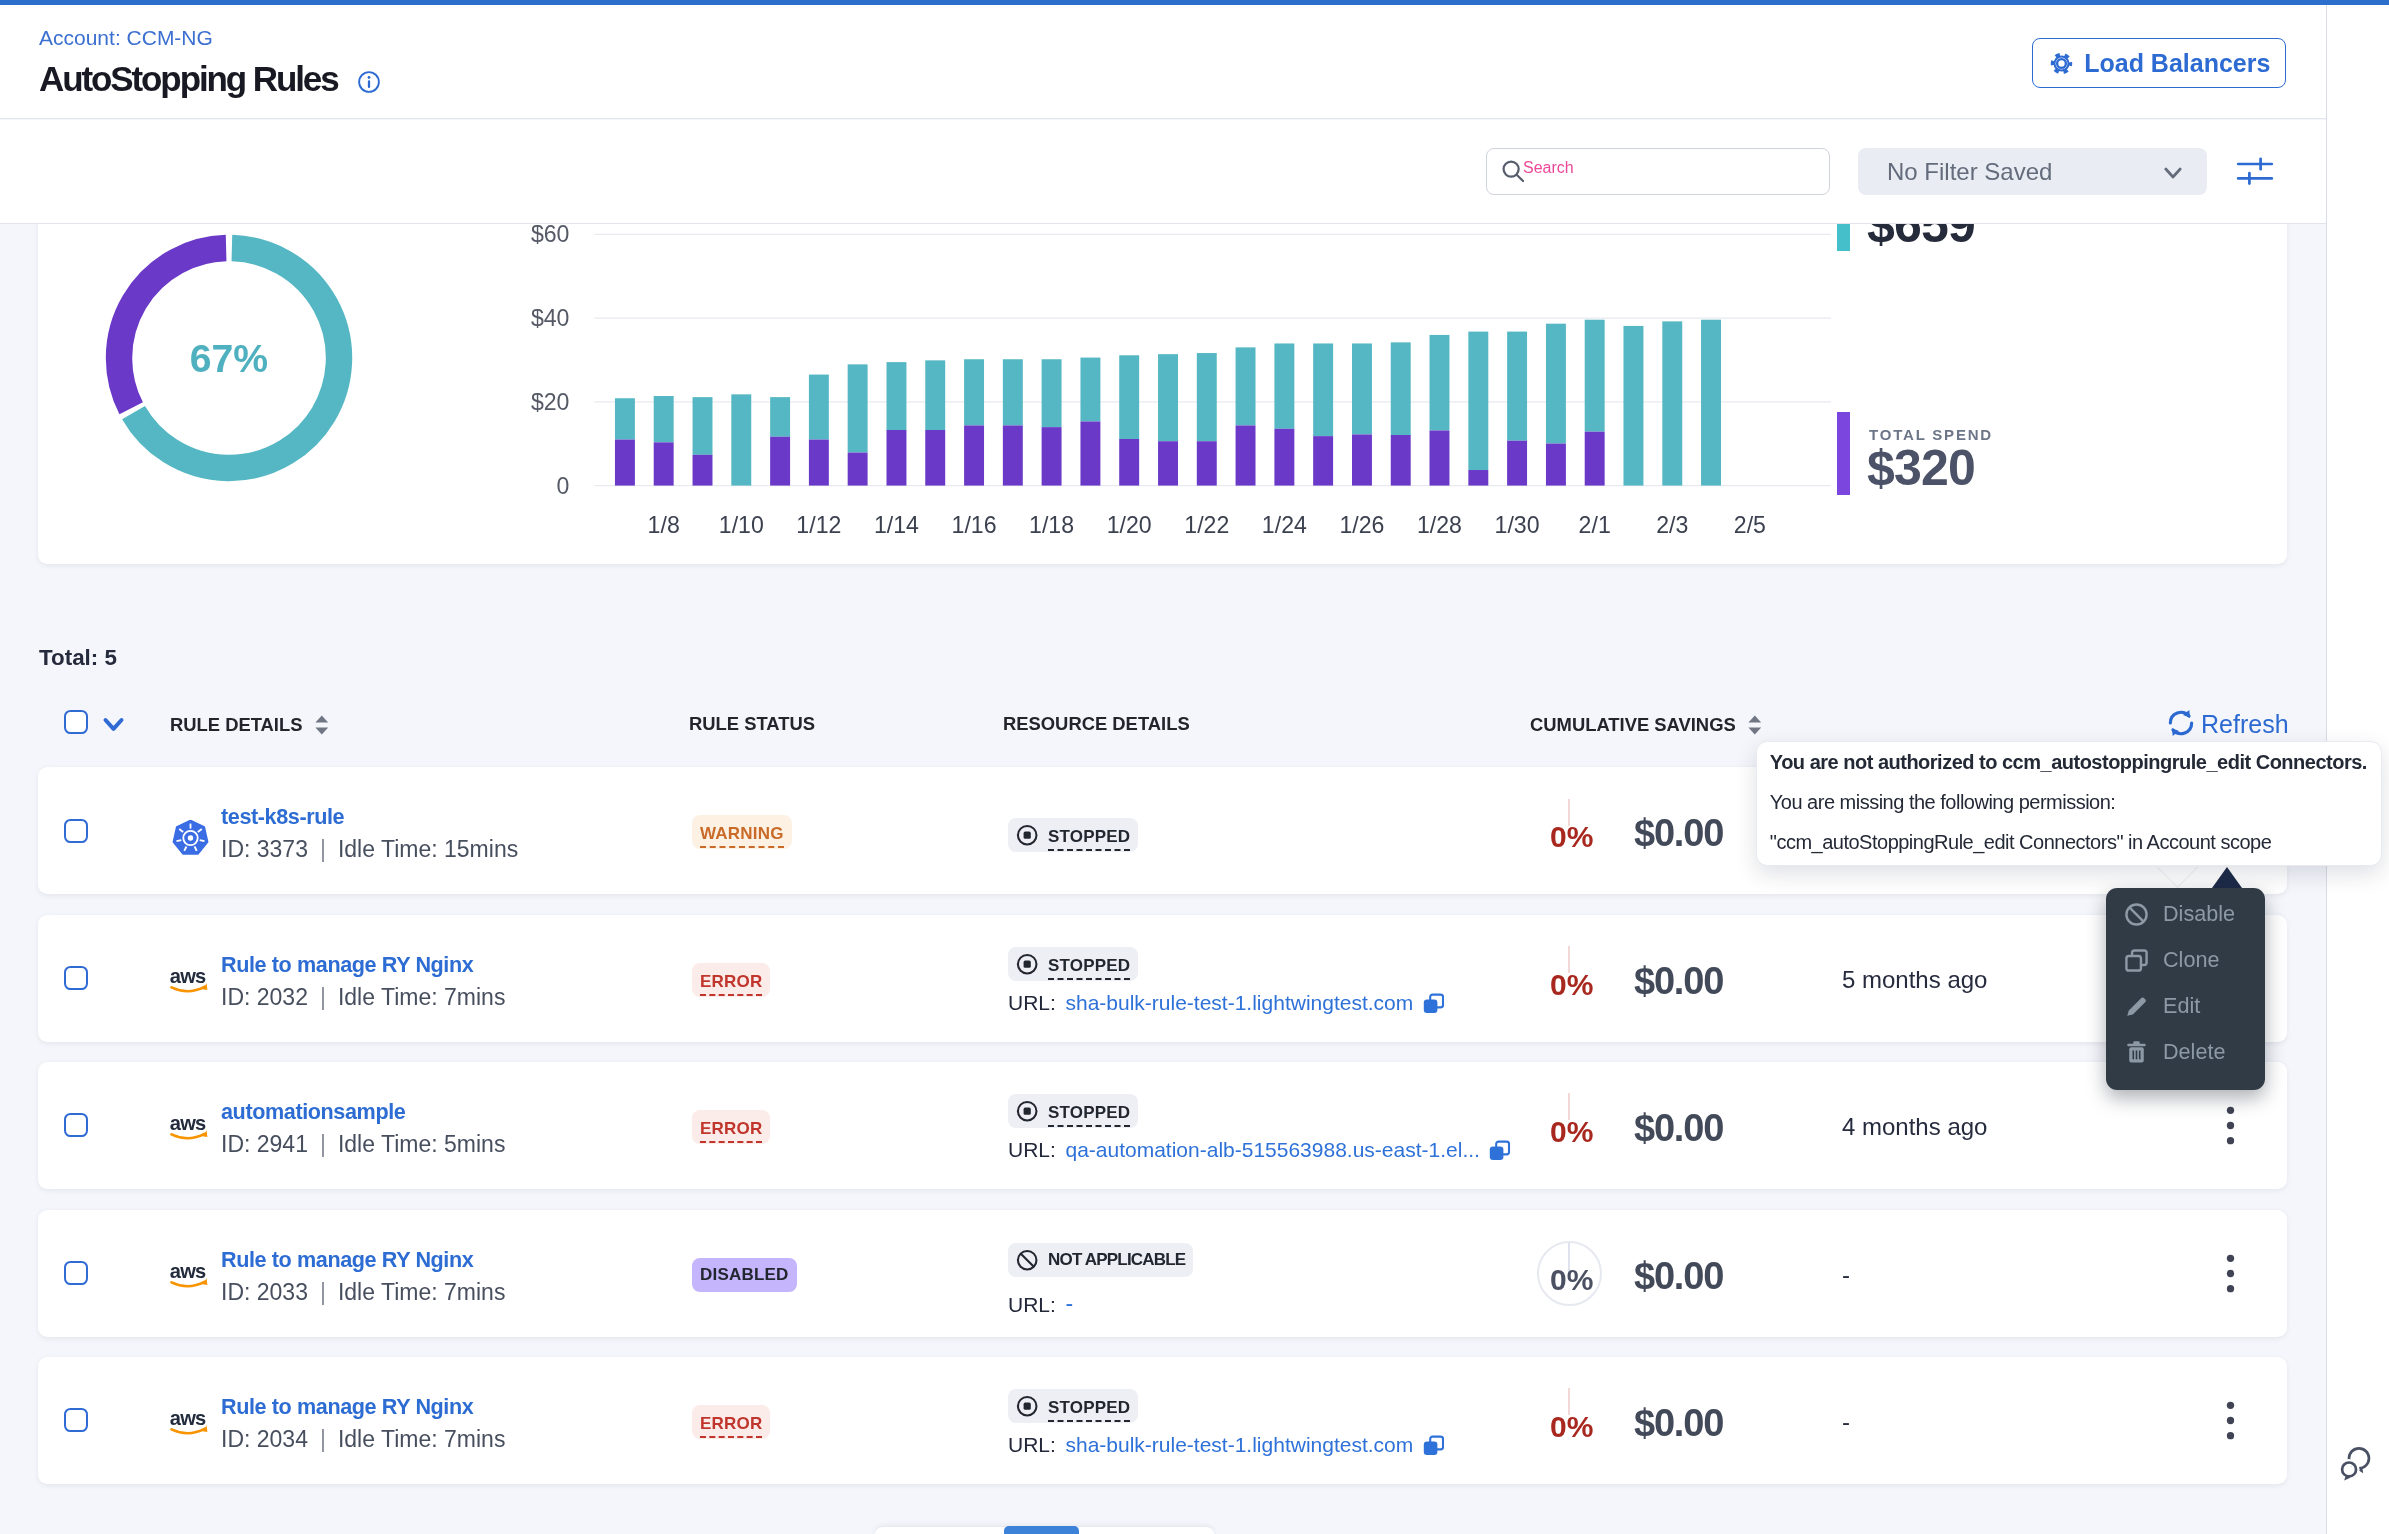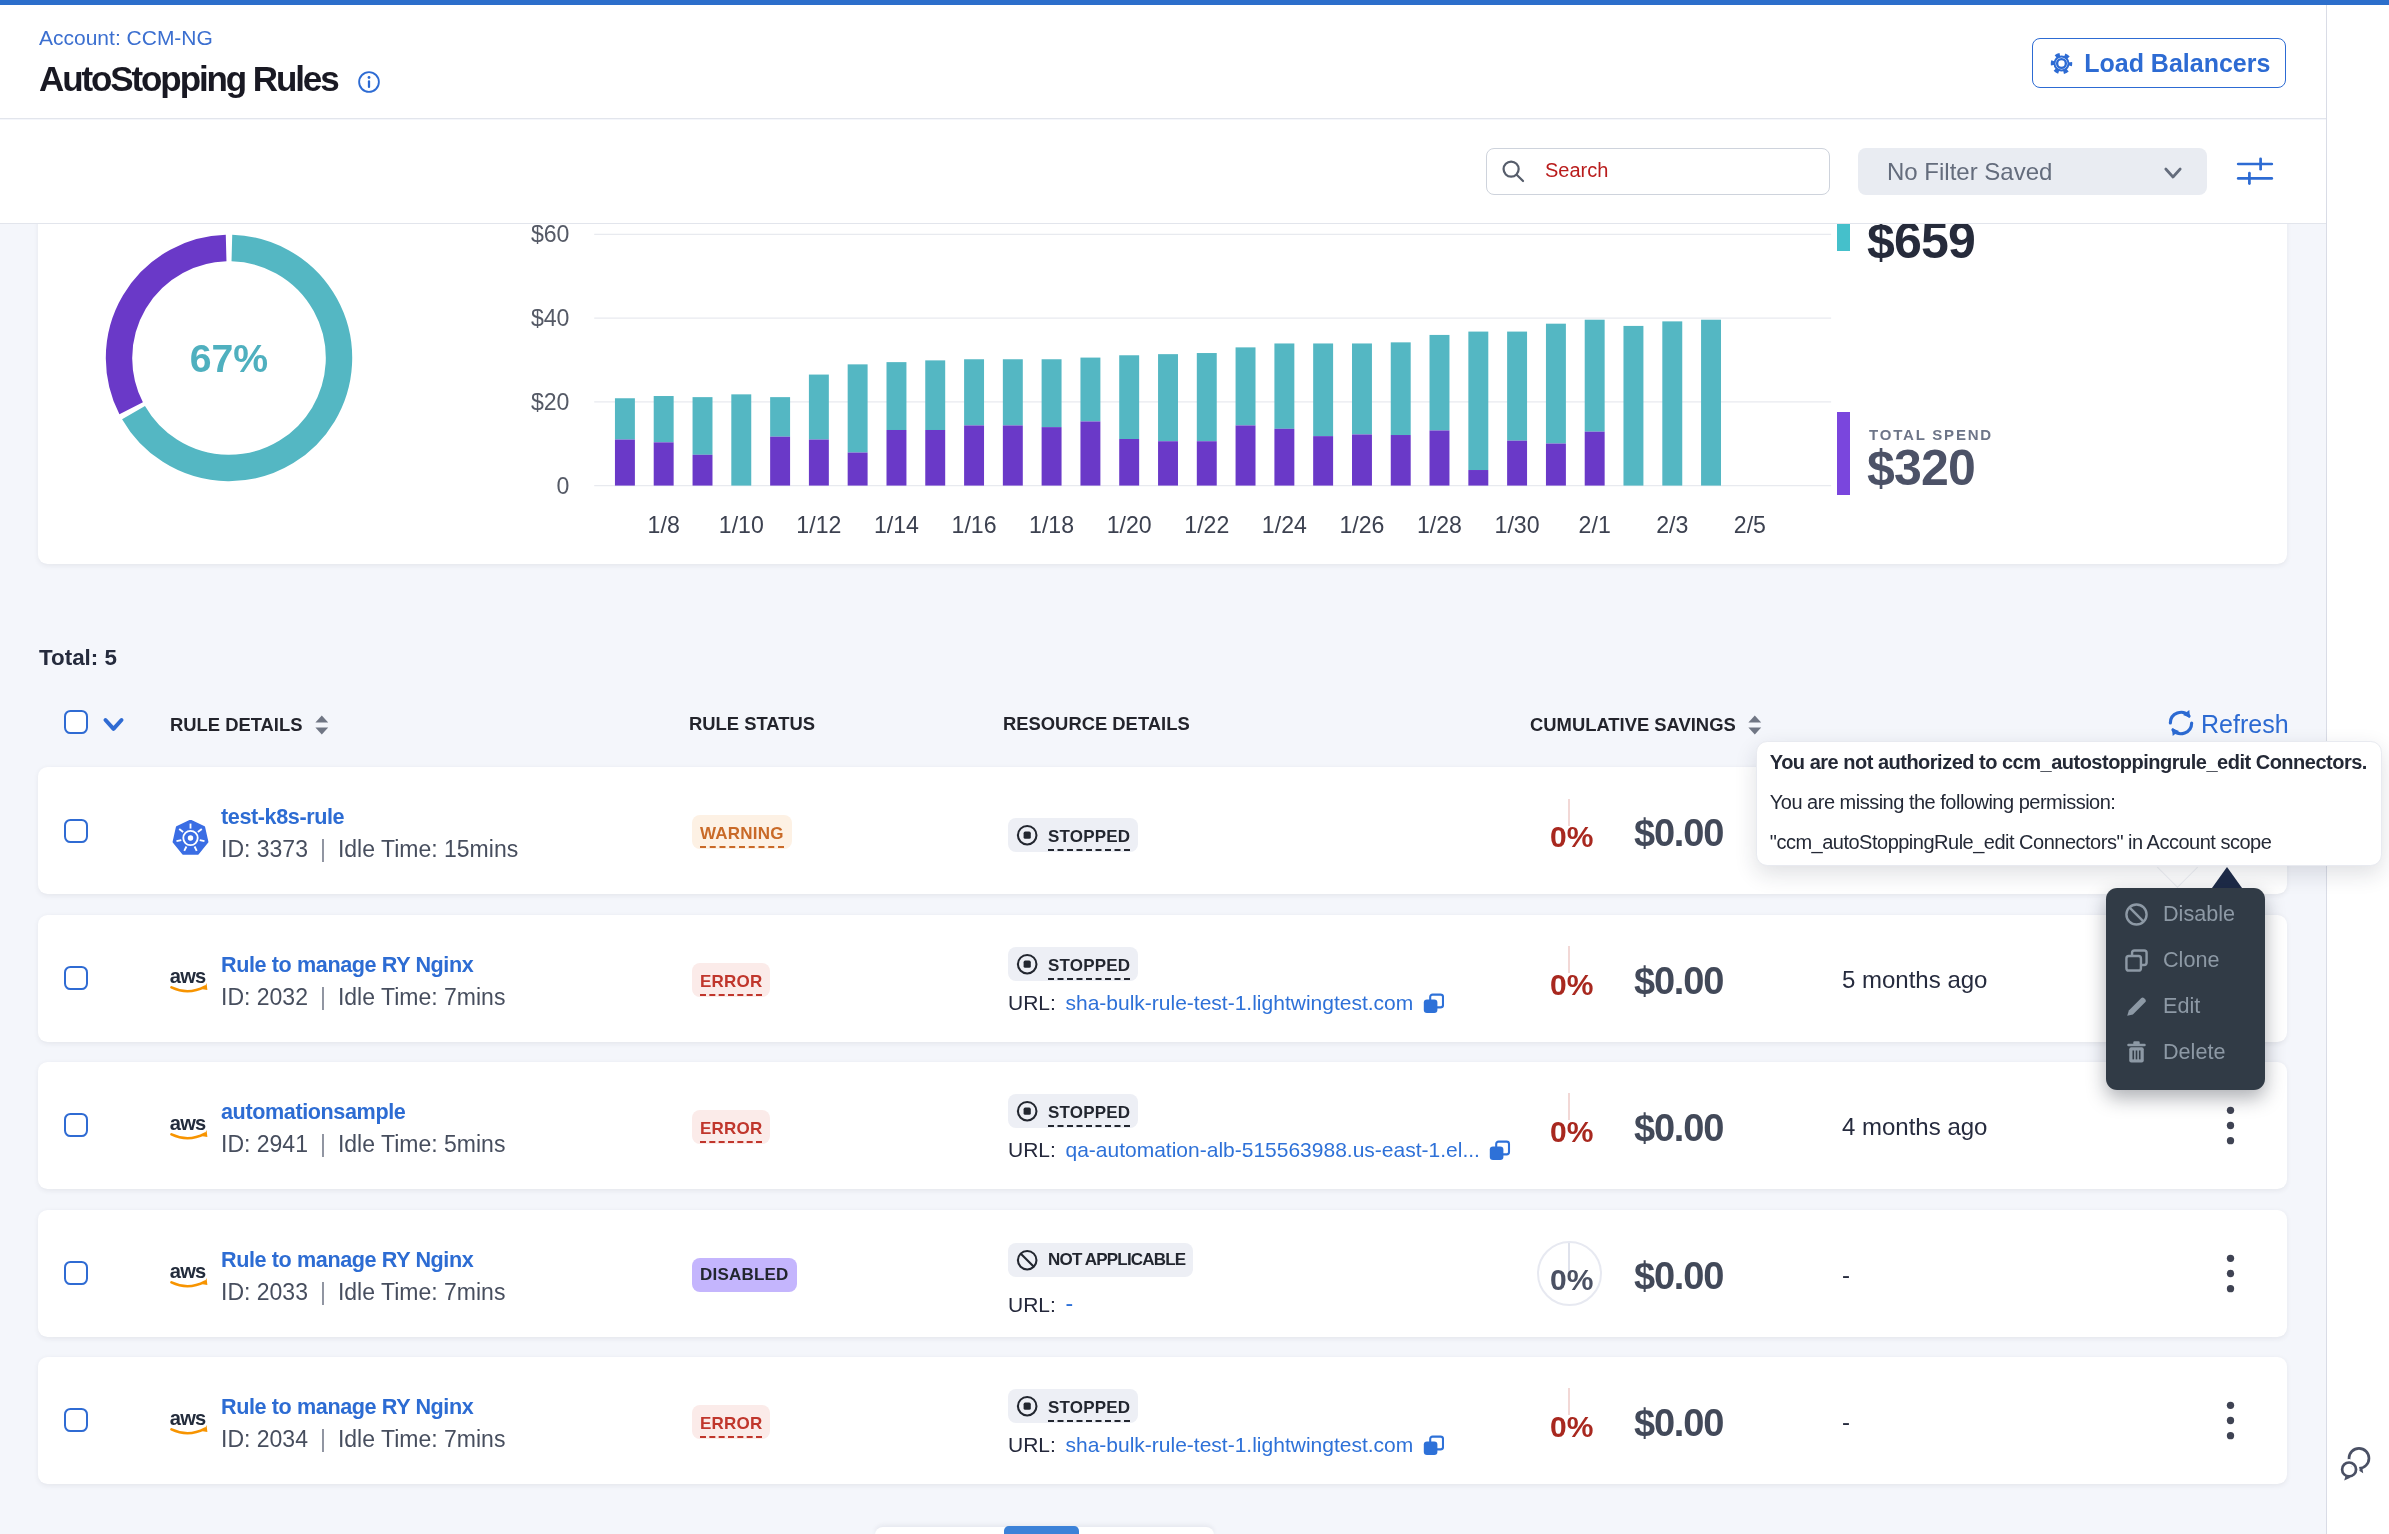--- a/index.html
+++ b/index.html
@@ -9,21 +9,21 @@
 .topbar { left:0; top:0; width:2389px; height:4.8px; background:#2c6ecb; z-index:6; }
 .pagebg { left:0; top:4.8px; width:2326px; height:1530px; background:#f4f6fb; z-index:0; }
 .rightborder { left:2326px; top:4.8px; width:0.8px; height:1530px; background:#d9dce6; z-index:1; }
 .header { left:0; top:4.8px; width:2326px; height:114px; background:#ffffff; border-bottom:0.8px solid #e2e5ec; z-index:4; }
 .toolbar { left:0; top:120px; width:2326px; height:104px; background:#ffffff; border-bottom:0.8px solid #e2e5ec; z-index:4; }
 .acct { left:39px; top:26px; font-size:21px; color:#3b6fd0; z-index:5; }
 .title { left:39px; top:59px; font-size:35px; font-weight:700; color:#191923; z-index:5; letter-spacing:-2.1px; }
 .lbbtn { left:2032px; top:38px; width:254px; height:50px; border:1.6px solid #2d6bd3; border-radius:8px; z-index:5; color:#2d6bd3; font-size:25px; font-weight:700; line-height:47px; text-align:center; }
 .newbtn { left:39px; top:147px; width:349px; height:48px; background:#2e6ad1; border-radius:8px; z-index:5; color:#ffffff; font-size:25px; font-weight:700; line-height:48px; text-align:center; }
 .search { left:1486px; top:148px; width:344px; height:47px; border:1.6px solid #ced3dc; border-radius:8px; background:#fff; z-index:5; }
-.search span { position:absolute; left:58px; top:9.6px; font-size:20px; color:#b91c1c; }
+.search span { position:absolute; left:36px; top:9.6px; font-size:16px; color:#ec4899; }
 .filter { left:1858px; top:148px; width:349px; height:47px; background:#e9ecf2; border-radius:8px; z-index:5; }
 .filter span { position:absolute; left:29px; top:9.6px; font-size:24px; color:#646c7c; }
 .card { left:38px; width:2249px; background:#ffffff; border-radius:9.6px; box-shadow:0 1.6px 4.8px rgba(40,41,61,0.07); }
 .chartcard { top:163px; height:401px; z-index:1; }
 .total5 { left:39px; top:645px; font-size:22.4px; font-weight:700; color:#252b3d; z-index:2; }
 .thead { z-index:2; font-size:18.4px; font-weight:700; color:#23242c; letter-spacing:0px; top:713px; }
 .row { height:127px; z-index:1; }
 .cb { width:24px; height:24px; border:2.4px solid #2f6bd3; border-radius:6.4px; background:#fff; }
 .name { font-size:21.6px; font-weight:700; color:#2d6cd3; z-index:2; letter-spacing:-0.4px; }
 .idline { font-size:23px; color:#474e5e; z-index:2; }
@@ -187,21 +187,21 @@
 <text x="1065.7" y="387" font-size="29" fill="#3c4150" text-anchor="middle">1/26</text>
 <text x="1162.9" y="387" font-size="29" fill="#3c4150" text-anchor="middle">1/28</text>
 <text x="1260.2" y="387" font-size="29" fill="#3c4150" text-anchor="middle">1/30</text>
 <text x="1357.5" y="387" font-size="29" fill="#3c4150" text-anchor="middle">2/1</text>
 <text x="1454.8" y="387" font-size="29" fill="#3c4150" text-anchor="middle">2/3</text>
 <text x="1552.1" y="387" font-size="29" fill="#3c4150" text-anchor="middle">2/5</text>
 
   </svg>
 
   <div class="abs" style="left:1837px;top:169px;width:12.8px;height:82px;background:#45c0cb;z-index:1;"></div>
-  <div class="abs" style="left:1867px;top:216px;font-size:50px;line-height:50px;font-weight:700;color:#262b3b;z-index:1;letter-spacing:-0.8px;">$659</div>
+  <div class="abs" style="left:1867px;top:200px;font-size:50px;line-height:50px;font-weight:700;color:#262b3b;z-index:1;letter-spacing:-0.8px;">$659</div>
   <div class="abs" style="left:1837px;top:412px;width:12.8px;height:83px;background:#7a46dd;z-index:1;"></div>
   <div class="abs" style="left:1869px;top:426px;font-size:15px;font-weight:700;color:#6d7588;letter-spacing:1.8px;z-index:1;">TOTAL SPEND</div>
   <div class="abs" style="left:1867px;top:443px;font-size:50px;line-height:50px;font-weight:700;color:#4c5267;z-index:1;letter-spacing:-0.8px;">$320</div>
 
   <div class="abs total5">Total: 5</div>
 
   <div class="abs cb" style="left:64px;top:710px;z-index:2;"></div>
   <svg class="abs" style="left:99px;top:712px;z-index:2;" width="29" height="24" viewBox="0 0 36 30">
     <polyline points="8,10 18,21 28,10" fill="none" stroke="#2f6bd3" stroke-width="5" stroke-linecap="round" stroke-linejoin="round"></polyline>
   </svg>

